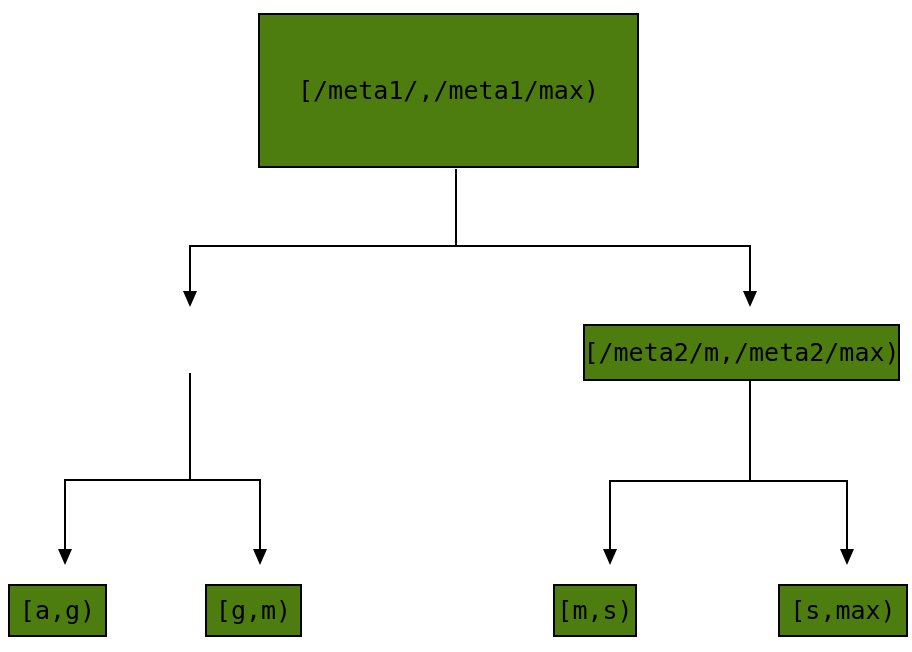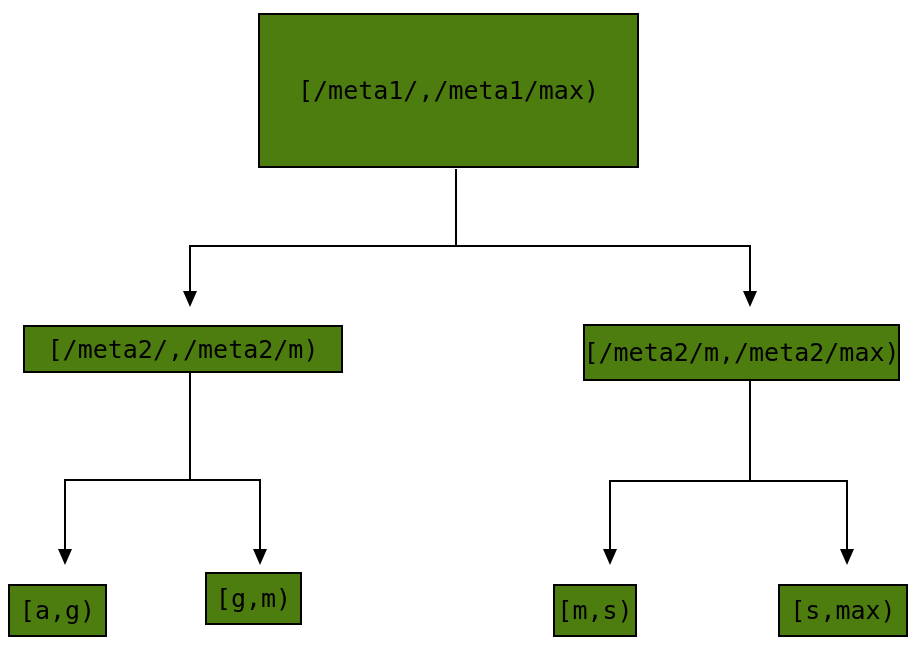--- a/index.html
+++ b/index.html
@@ -27,21 +27,21 @@
     align-items: center;
     justify-content: center;
     font-size: 25px;
     line-height: 1;
     white-space: nowrap;
   }
   .node-root  { left: 258px; top: 13px;  width: 381px; height: 155px; }
   .node-left  { left: 23px;  top: 325px; width: 320px; height: 48px; }
   .node-right { left: 583px; top: 324px; width: 317px; height: 57px; }
   .leaf-ag    { left: 8px;   top: 584px; width: 99px;  height: 53px; }
-  .leaf-gm    { left: 205px; top: 572px; width: 97px;  height: 53px; }
+  .leaf-gm    { left: 205px; top: 584px; width: 97px;  height: 53px; }
   .leaf-ms    { left: 553px; top: 584px; width: 84px; height: 53px; }
   .leaf-smax  { left: 778px; top: 584px; width: 130px; height: 53px; }
   .connectors line    { stroke: #000000; stroke-width: 2; }
   .connectors polygon { fill: #000000; stroke: none; }
 </style>
 </head>
 <body>
 
 <div class="canvas">
 
@@ -72,23 +72,20 @@
       <polygon points="603,549 617,549 610,565"></polygon>
       <line x1="847" y1="480" x2="847" y2="551"></line>
       <polygon points="840,549 854,549 847,565"></polygon>
     </g>
   </svg>
 
   <div class="node node-root">
     <span>[/meta1/,/meta1/max)</span>
   </div>
 
-  <div class="node node-left">
-    <span>[/meta2/,/meta2/m)</span>
-  </div>
 
   <div class="node node-right">
     <span>[/meta2/m,/meta2/max)</span>
   </div>
 
   <div class="node leaf-ag">
     <span>[a,g)</span>
   </div>
 
   <div class="node leaf-gm">

